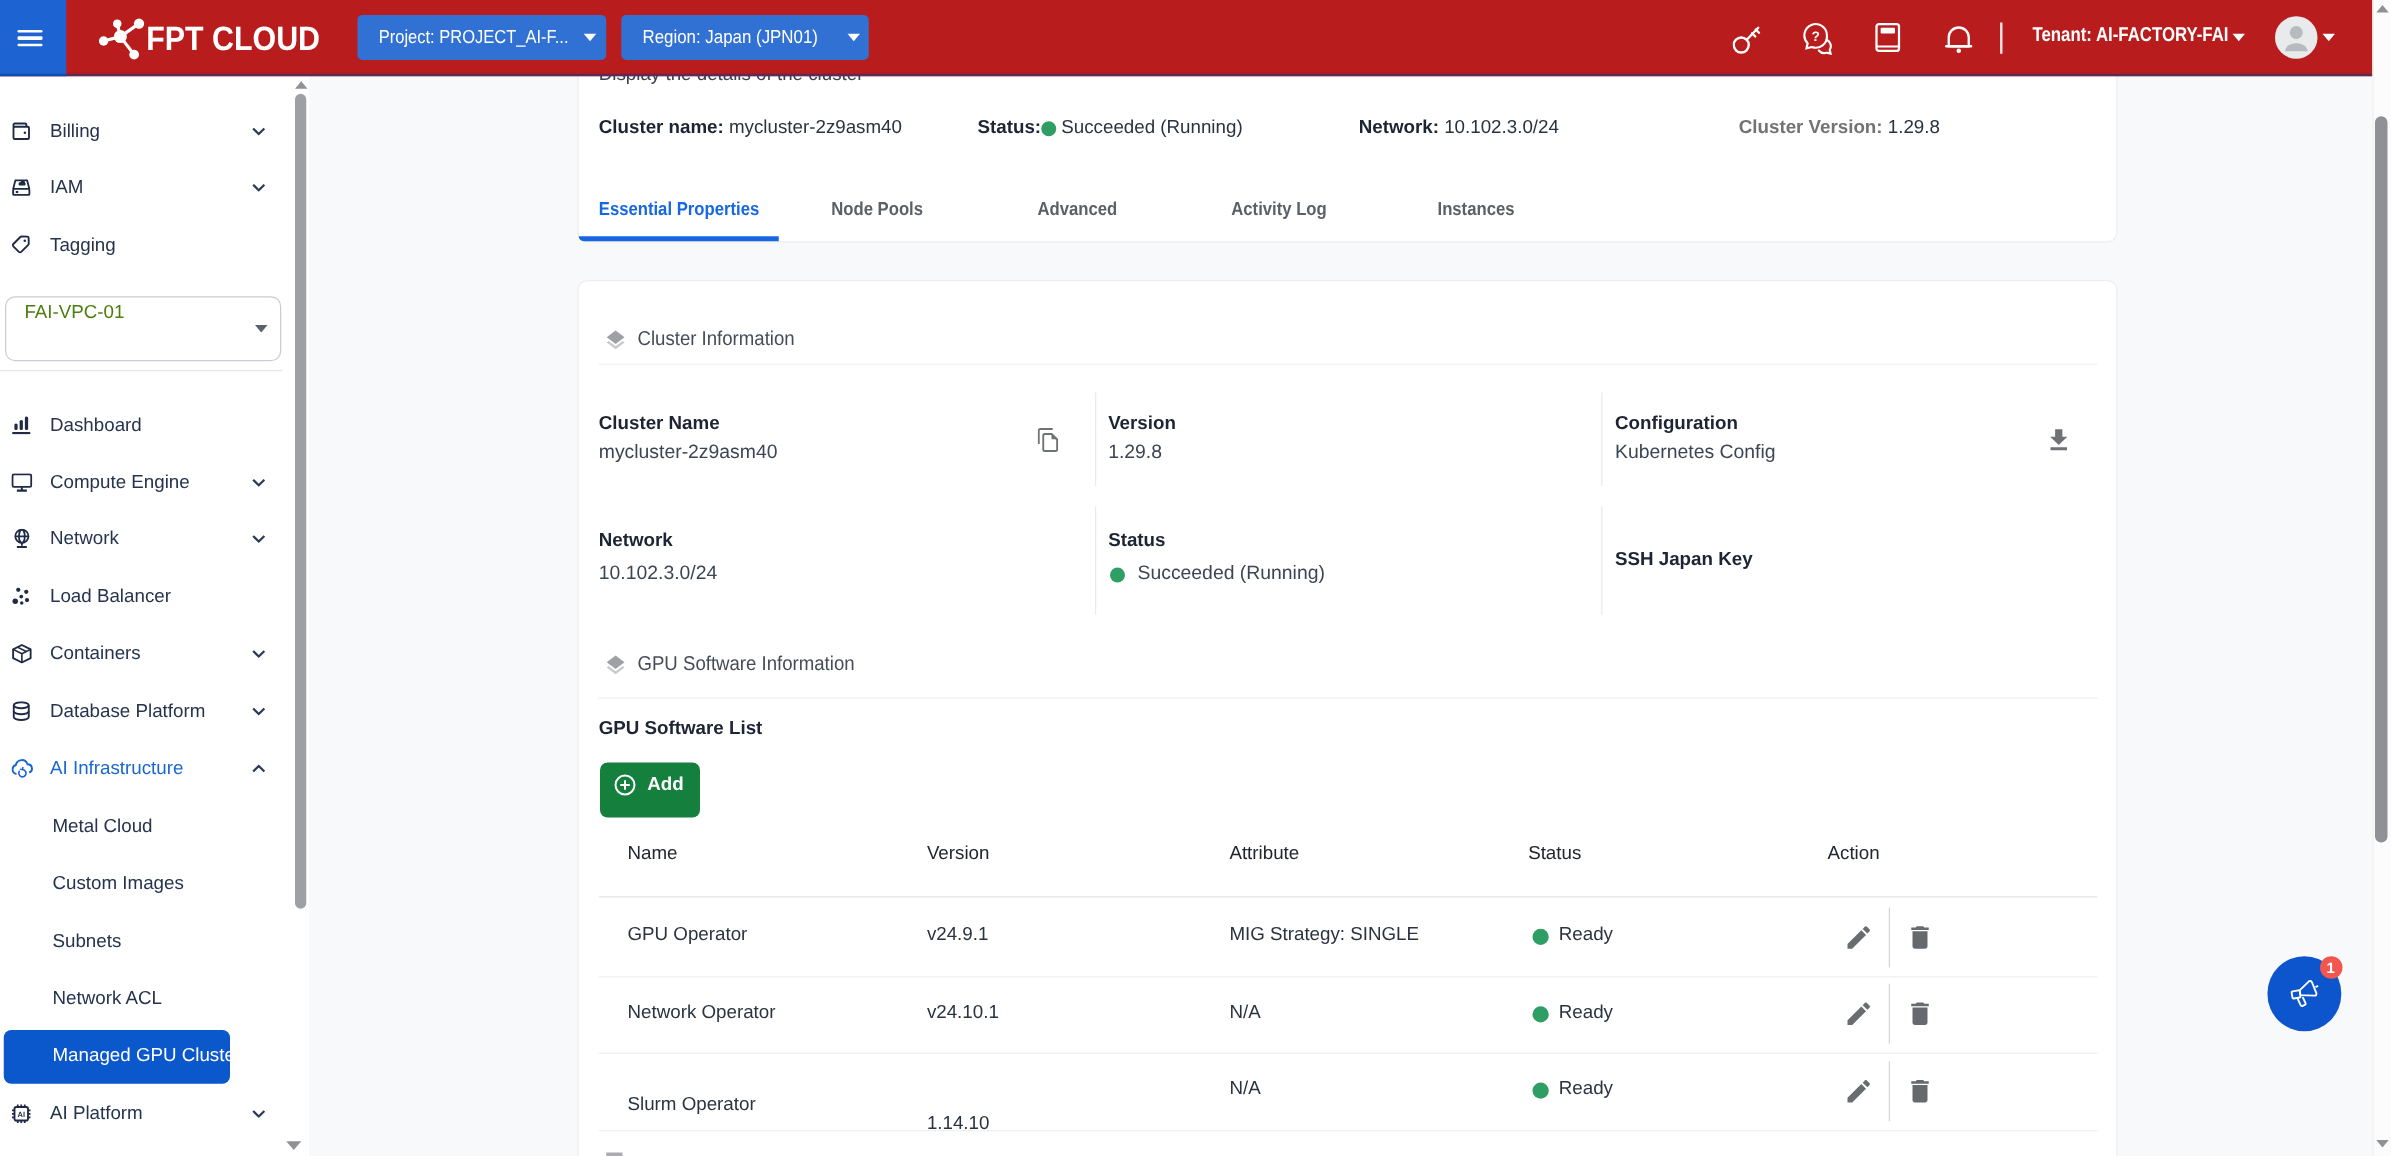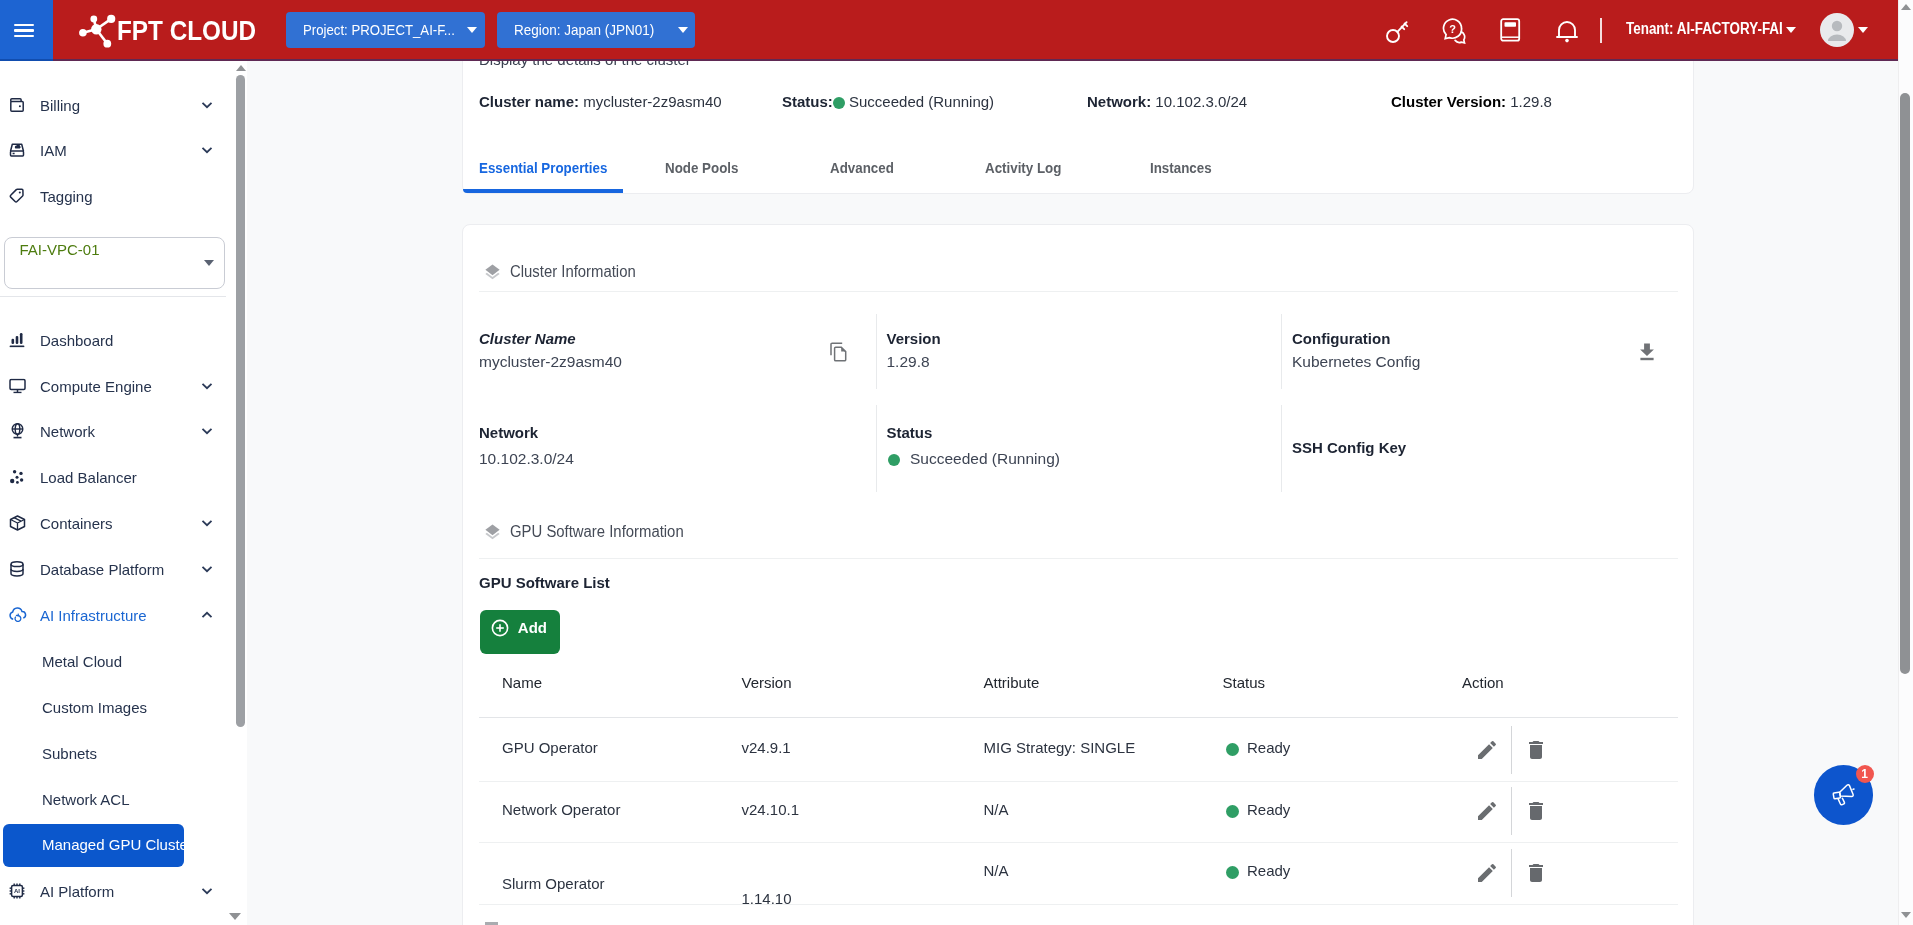--- a/index.html
+++ b/index.html
@@ -64,39 +64,39 @@
   <div class="abs" style="left:16.5px;top:10px;font-size:15px;color:#3a4150;">Display the details of the cluster</div>
   <div class="abs" style="left:16.5px;top:51.5px;font-size:15px;color:#2c3340;white-space:nowrap;">
     <span class="b" style="color:#1d2433">Cluster name:</span> mycluster-2z9asm40</div>
   <div class="abs" style="left:319.5px;top:51.5px;font-size:15px;color:#2c3340;white-space:nowrap;">
     <span class="b" style="color:#1d2433">Status:</span>
     <span class="abs dot" style="width:12px;height:12px;left:51px;top:4px"></span>
     <span style="padding-left:12px">Succeeded (Running)</span></div>
   <div class="abs" style="left:624.5px;top:51.5px;font-size:15px;color:#2c3340;white-space:nowrap;">
     <span class="b" style="color:#1d2433">Network:</span> 10.102.3.0/24</div>
   <div class="abs" style="left:928.5px;top:51.5px;font-size:15px;color:#2c3340;white-space:nowrap;">
-    <span class="b" style="color:#000000">Cluster Version:</span> 1.29.8</div>
+    <span class="b" style="color:#737373">Cluster Version:</span> 1.29.8</div>
   <div class="tab" style="left:16px;color:#1767e0;">Essential Properties</div>
   <div class="tab" style="left:202px;">Node Pools</div>
   <div class="tab" style="left:367px;">Advanced</div>
   <div class="tab" style="left:522px;">Activity Log</div>
   <div class="tab" style="left:687px;">Instances</div>
   <div class="abs" style="left:0;bottom:0;width:160.5px;height:3.5px;background:#1766df;border-bottom-left-radius:8px;"></div>
 </div>
 
 <div id="contentcard" class="abs card">
 
   <svg class="abs" style="left:20.5px;top:37px" width="19" height="20" viewBox="0 0 24 24">
     <path fill="#9ea0a4" d="M12 2.5 L21 9.3 L12 16.1 L3 9.3 Z"></path>
     <path fill="#c7c9cc" d="M12 18.4 L4.8 13 L3 14.4 L12 21.3 L21 14.4 L19.2 13 Z"></path>
   </svg>
   <div class="sechead" style="left:47px;top:38px;">Cluster Information</div>
   <div class="hline" style="left:16.5px;top:66px;width:1199px;"></div>
 
-  <div class="lbl" style="left:16.5px;top:104.5px;font-style:italic;">Cluster Name</div>
+  <div class="lbl" style="left:16.5px;top:104.5px;">Cluster Name</div>
   <div class="val" style="left:16.5px;top:127.5px;">mycluster-2z9asm40</div>
   <svg class="abs" style="left:367px;top:117px" width="17" height="20" viewBox="0 0 17 20" fill="none" stroke="#6f7276" stroke-width="1.5">
     <path d="M1 13.2 V2.3 a1.1 1.1 0 0 1 1.1 -1.1 H12.2"></path>
     <path d="M4.6 6.3 a1.1 1.1 0 0 1 1.1 -1.1 h5.6 l4.4 4.4 v8.1 a1.1 1.1 0 0 1 -1.1 1.1 H5.7 a1.1 1.1 0 0 1 -1.1 -1.1 Z"></path>
     <path d="M11.2 5.4 v4 h4.3 Z" fill="#6f7276" stroke="none"></path>
   </svg>
   <div class="vline" style="left:413px;top:89px;height:75px;"></div>
   <div class="lbl" style="left:424px;top:104.5px;">Version</div>
   <div class="val" style="left:424px;top:127.5px;">1.29.8</div>
   <div class="vline" style="left:818.5px;top:89px;height:75px;"></div>
@@ -107,21 +107,21 @@
     <rect x="0.4" y="14.8" width="13.2" height="2.4"></rect>
   </svg>
 
   <div class="lbl" style="left:16.5px;top:198.5px;">Network</div>
   <div class="val" style="left:16.5px;top:224.5px;">10.102.3.0/24</div>
   <div class="vline" style="left:413px;top:180px;height:87px;"></div>
   <div class="lbl" style="left:424px;top:198.5px;">Status</div>
   <div class="abs dot" style="left:425.9px;top:228.8px;width:12px;height:12px;"></div>
   <div class="val" style="left:447.5px;top:224.5px;">Succeeded (Running)</div>
   <div class="vline" style="left:818.5px;top:180px;height:87px;"></div>
-  <div class="lbl" style="left:829.5px;top:213.5px;">SSH Config Key</div>
+  <div class="lbl" style="left:829.5px;top:213.5px;">SSH Japan Key</div>
 
   <svg class="abs" style="left:20.5px;top:297px" width="19" height="20" viewBox="0 0 24 24">
     <path fill="#9ea0a4" d="M12 2.5 L21 9.3 L12 16.1 L3 9.3 Z"></path>
     <path fill="#c7c9cc" d="M12 18.4 L4.8 13 L3 14.4 L12 21.3 L21 14.4 L19.2 13 Z"></path>
   </svg>
   <div class="sechead" style="left:47px;top:298px;">GPU Software Information</div>
   <div class="hline" style="left:16.5px;top:332.5px;width:1199px;"></div>
   <div class="lbl" style="left:16.5px;top:349px;color:#1d2433;">GPU Software List</div>
 
   <div class="abs" style="left:17.3px;top:385px;width:80px;height:44px;border-radius:6px;background:#15803d;">

